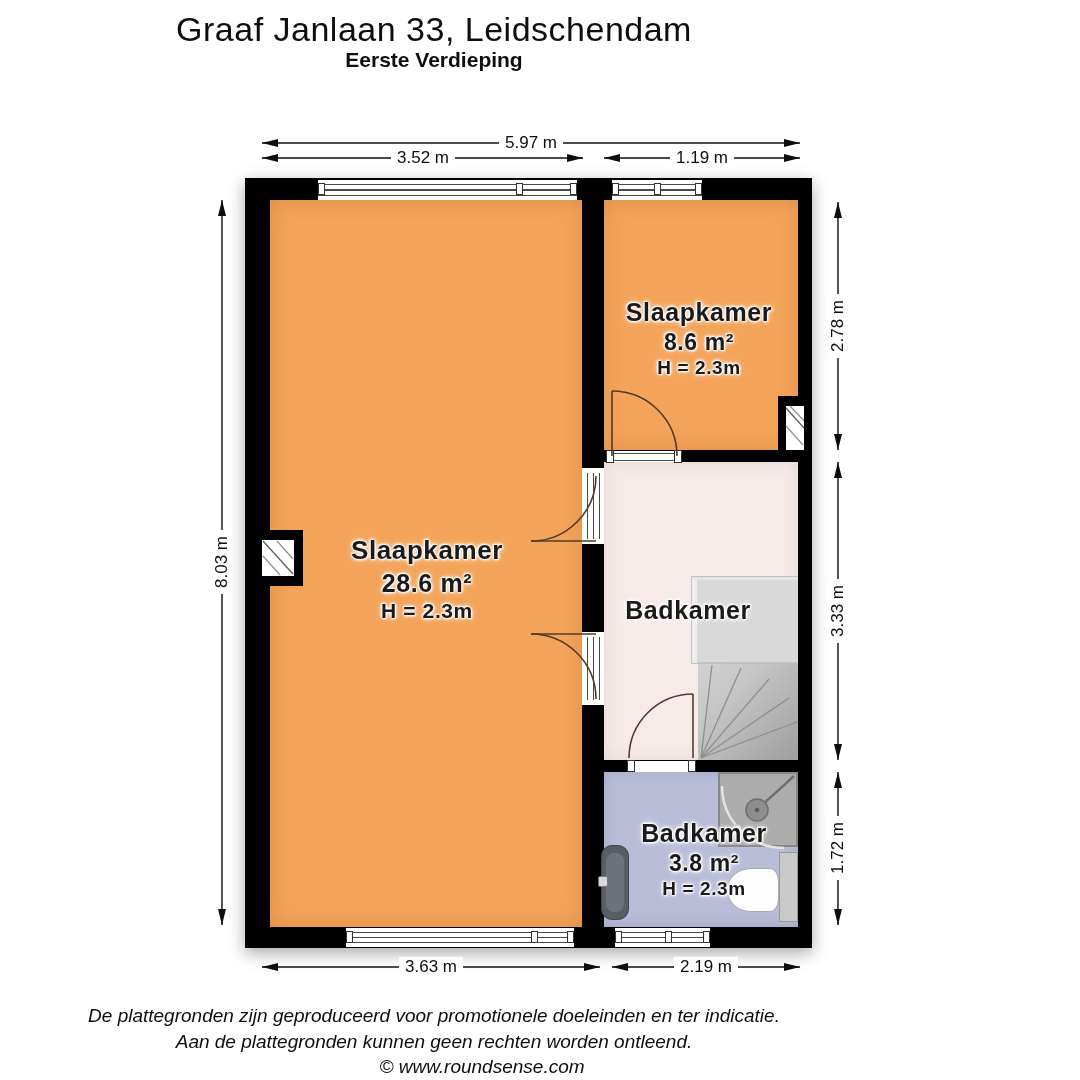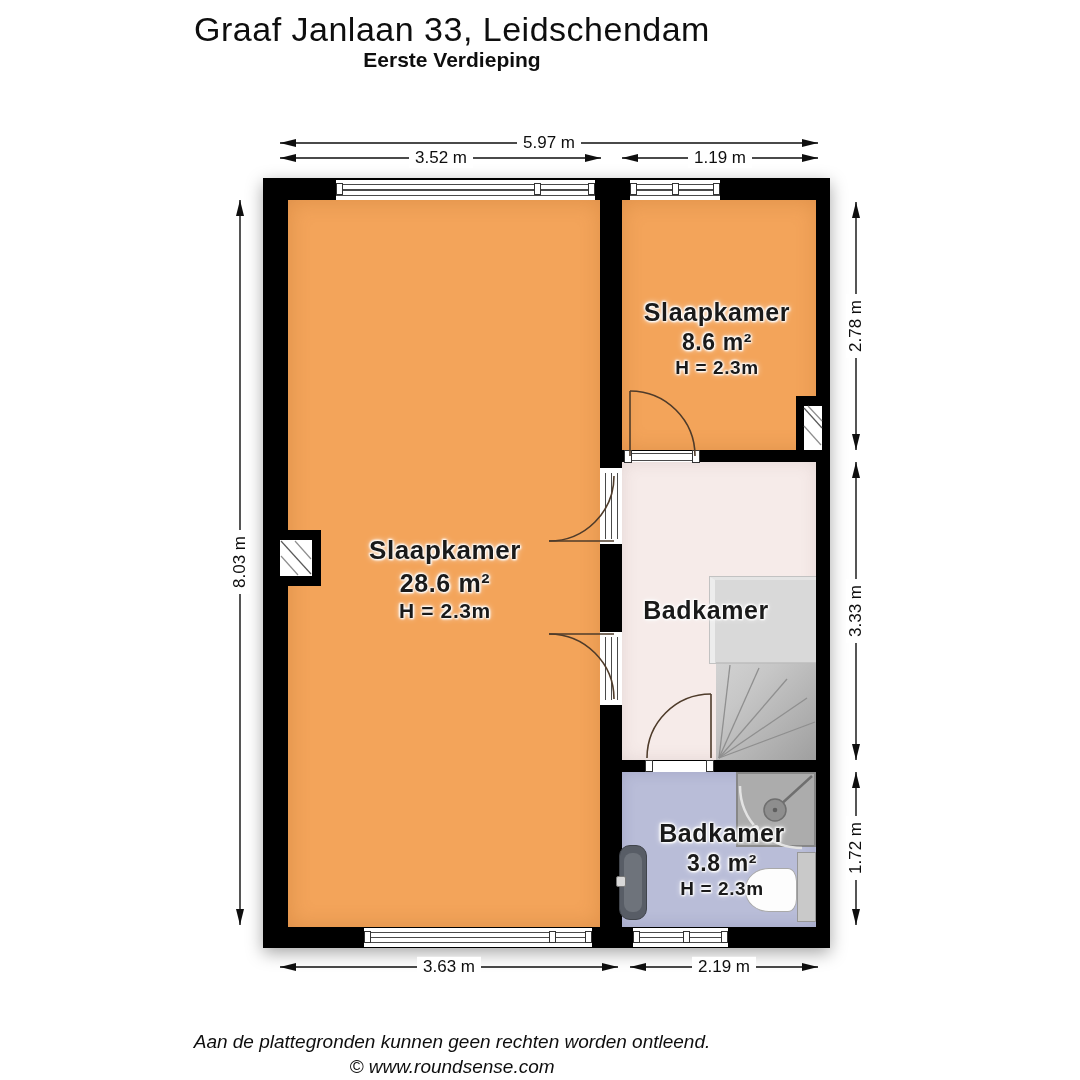--- a/index.html
+++ b/index.html
@@ -1,17 +1,17 @@
 <!DOCTYPE html>
 <html><head>
 <meta charset="utf-8">
 <style>
   html,body{margin:0;padding:0;background:#fff;}
   .canvas{position:relative;width:868px;height:1080px;background:#fff;overflow:hidden;
-          font-family:"Liberation Sans","DejaVu Sans",sans-serif;color:#111;margin-left:18px;}
+          font-family:"Liberation Sans","DejaVu Sans",sans-serif;color:#111;}
   .abs{position:absolute;}
   .title{position:absolute;left:0;top:10px;width:100%;text-align:center;
          font-size:34px;letter-spacing:.5px;color:#0e0e0e;}
   .subtitle{position:absolute;left:0;top:48px;width:100%;text-align:center;font-size:21px;color:#0e0e0e;font-weight:bold;}
   .bshadow{position:absolute;left:245px;top:178px;width:567px;height:770px;background:#fff;
            box-shadow:0 5px 16px rgba(0,0,0,.35);}
   .floor{position:absolute;}
   .floor.orange{box-shadow:inset 0 0 22px rgba(140,70,10,.22);}
   .floor.pinkish{box-shadow:inset 0 0 18px rgba(120,90,90,.16);}
   .floor.lav{box-shadow:inset 0 0 16px rgba(50,50,110,.18);}
@@ -215,16 +215,17 @@
   </div>
   <div class="room-label small" style="left:688px;top:610px;">
     <div class="rl-name">Badkamer</div>
   </div>
   <div class="room-label small" style="left:704px;top:859px;">
     <div class="rl-name">Badkamer</div>
     <div class="rl-area">3.8 m²</div>
     <div class="rl-h">H = 2.3m</div>
   </div>
 
+  <div class="footer" style="top:1005px;">De plattegronden zijn geproduceerd voor promotionele doeleinden en ter indicatie.</div>
   <div class="footer" style="top:1031px;">Aan de plattegronden kunnen geen rechten worden ontleend.</div>
-  <div class="footer" style="top:1056px;">© www.roundsense.com</div>
+  <div class="footer" style="top:1056px;padding-left:48px;">© www.roundsense.com</div>
 
 </div>
 
 </body></html>

